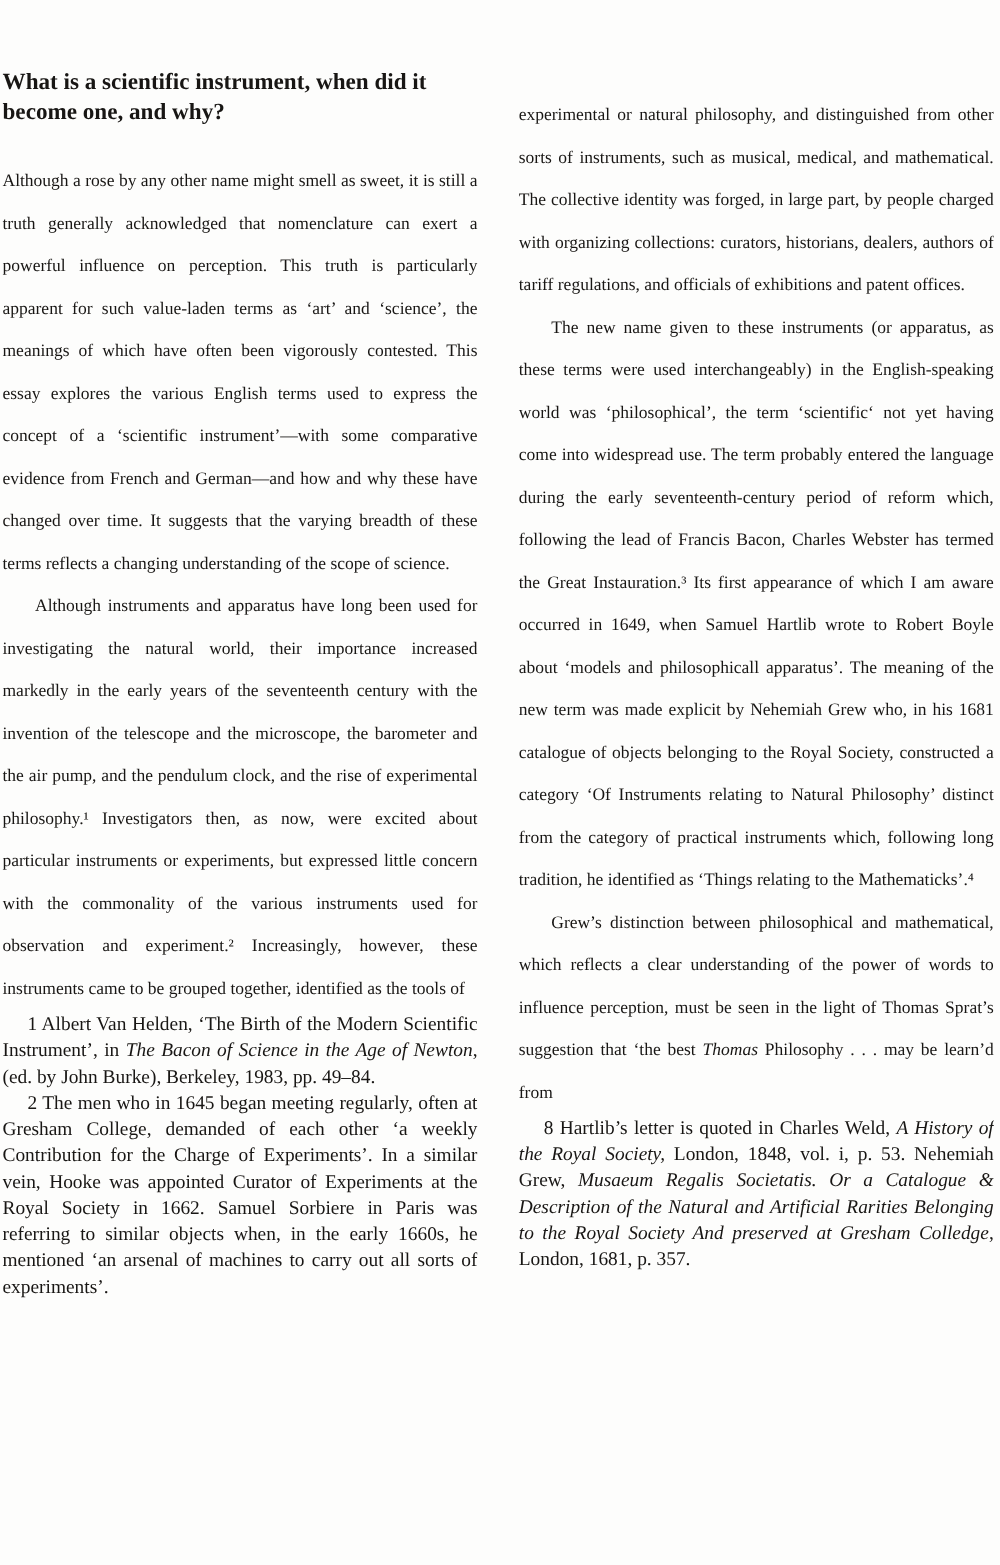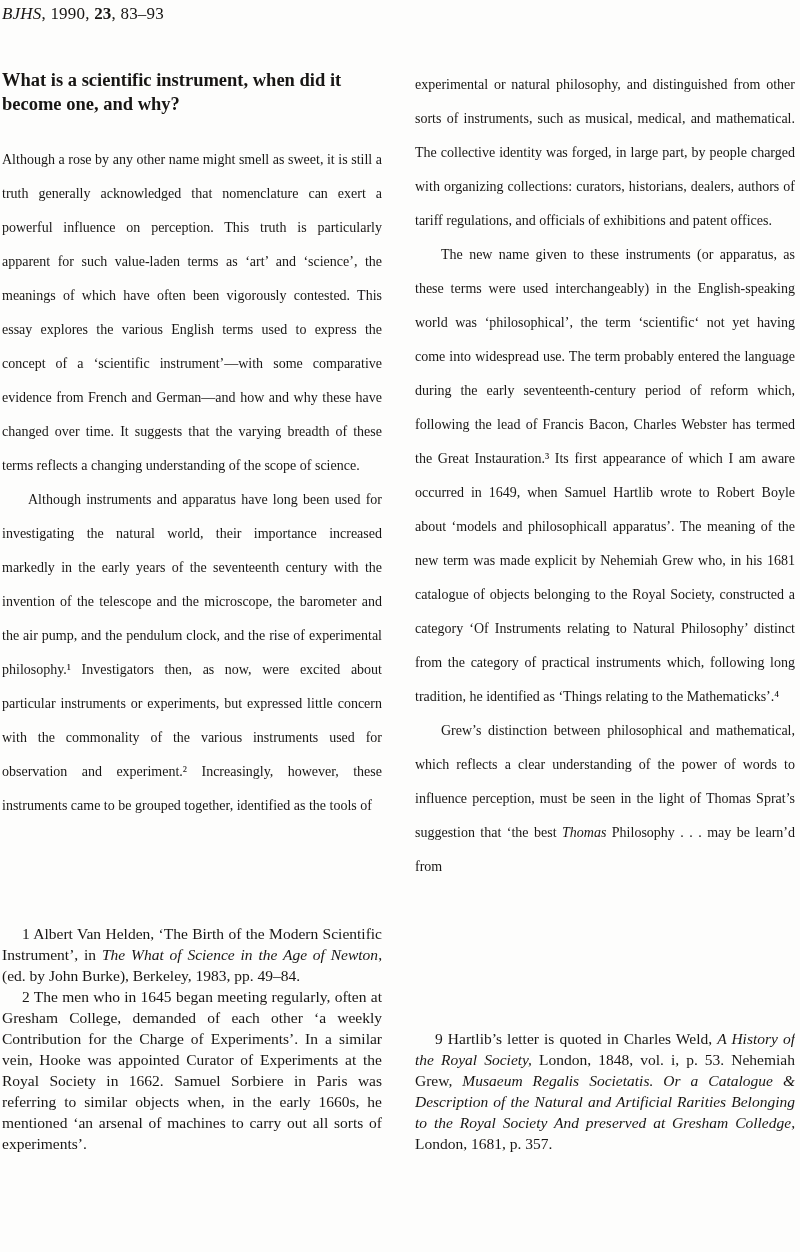--- a/index.html
+++ b/index.html
@@ -21,23 +21,23 @@
   }
   .masthead .it { font-style: italic; }
   .masthead .bold { font-weight: 700; }
   .title {
     font-size: 35px; font-weight: 400;
     line-height: 36px; letter-spacing: 0.4px;
     margin: 55px 0 0 0;
   }
   .columns {
     display: flex; gap: 33px;
-    margin-top: 44px;
     height: 1086px;
     overflow: hidden;
+    align-items: center;
   }
   .col {
     flex: 0 0 380px; width: 380px;
     display: flex; flex-direction: column;
     overflow: hidden;
   }
   .essay-heading {
     font-size: 18.5px; font-weight: 700;
     line-height: 24px;
     margin: 0 0 27px 0;
@@ -57,42 +57,39 @@
     text-indent: 20px;
     hyphens: auto; -webkit-hyphens: auto;
   }
   .fn i, .body i { font-style: italic; }
 </style>
 </head>
 <body>
 
 <div class="page">
 
-  <div class="masthead">
-    <span class="it">BJHS</span><span>, 1990, </span><span class="bold">23</span><span>, 83–93</span>
-  </div>
 
 
   <div class="columns">
 
     <div class="col">
       <h2 class="essay-heading">What is a scientific instrument, when did it become one, and why?</h2>
       <p class="body">Although a rose by any other name might smell as sweet, it is still a truth generally acknowledged that nomenclature can exert a powerful influence on perception. This truth is particularly apparent for such value-laden terms as ‘art’ and ‘science’, the meanings of which have often been vigorously contested. This essay explores the various English terms used to express the concept of a ‘scientific instrument’—with some comparative evidence from French and German—and how and why these have changed over time. It suggests that the varying breadth of these terms reflects a changing understanding of the scope of science.</p>
       <p class="body indent">Although instruments and apparatus have long been used for investigating the natural world, their importance increased markedly in the early years of the seventeenth century with the invention of the telescope and the microscope, the barometer and the air pump, and the pendulum clock, and the rise of experimental philosophy.¹ Investigators then, as now, were excited about particular instruments or experiments, but expressed little concern with the commonality of the various instruments used for observation and experiment.² Increasingly, however, these instruments came to be grouped together, identified as the tools of</p>
 
       <div class="footnotes">
-        <p class="fn"><span>1 Albert Van Helden, ‘The Birth of the Modern Scientific Instrument’, in </span><i>The What of Science in the Age of Newton</i><span>, (ed. by John Burke), Berkeley, 1983, pp. 49–84.</span></p>
+        <p class="fn"><span>1 Albert Van Helden, ‘The Birth of the Modern Scientific Instrument’, in </span><i>The Bacon of Science in the Age of Newton</i><span>, (ed. by John Burke), Berkeley, 1983, pp. 49–84.</span></p>
         <p class="fn">2 The men who in 1645 began meeting regularly, often at Gresham College, demanded of each other ‘a weekly Contribution for the Charge of Experiments’. In a similar vein, Hooke was appointed Curator of Experiments at the Royal Society in 1662. Samuel Sorbiere in Paris was referring to similar objects when, in the early 1660s, he mentioned ‘an arsenal of machines to carry out all sorts of experiments’.</p>
       </div>
     </div>
 
     <div class="col">
       <p class="body">experimental or natural philosophy, and distinguished from other sorts of instruments, such as musical, medical, and mathematical. The collective identity was forged, in large part, by people charged with organizing collections: curators, historians, dealers, authors of tariff regulations, and officials of exhibitions and patent offices.</p>
       <p class="body indent">The new name given to these instruments (or apparatus, as these terms were used interchangeably) in the English-speaking world was ‘philosophical’, the term ‘scientific‘ not yet having come into widespread use. The term probably entered the language during the early seventeenth-century period of reform which, following the lead of Francis Bacon, Charles Webster has termed the Great Instauration.³ Its first appearance of which I am aware occurred in 1649, when Samuel Hartlib wrote to Robert Boyle about ‘models and philosophicall apparatus’. The meaning of the new term was made explicit by Nehemiah Grew who, in his 1681 catalogue of objects belonging to the Royal Society, constructed a category ‘Of Instruments relating to Natural Philosophy’ distinct from the category of practical instruments which, following long tradition, he identified as ‘Things relating to the Mathematicks’.⁴</p>
       <p class="body indent"><span>Grew’s distinction between philosophical and mathematical, which reflects a clear understanding of the power of words to influence perception, must be seen in the light of Thomas Sprat’s suggestion that ‘the best </span><i>Thomas</i><span> Philosophy . . . may be learn’d from</span></p>
 
       <div class="footnotes">
-        <p class="fn"><span>9 Hartlib’s letter is quoted in Charles Weld, </span><i>A History of the Royal Society,</i><span> London, 1848, vol. i, p. 53. Nehemiah Grew, </span><i>Musaeum Regalis Societatis. Or a Catalogue &amp; Description of the Natural and Artificial Rarities Belonging to the Royal Society And preserved at Gresham Colledge</i><span>, London, 1681, p. 357.</span></p>
+        <p class="fn"><span>8 Hartlib’s letter is quoted in Charles Weld, </span><i>A History of the Royal Society,</i><span> London, 1848, vol. i, p. 53. Nehemiah Grew, </span><i>Musaeum Regalis Societatis. Or a Catalogue &amp; Description of the Natural and Artificial Rarities Belonging to the Royal Society And preserved at Gresham Colledge</i><span>, London, 1681, p. 357.</span></p>
       </div>
     </div>
 
   </div>
 </div>
 
 </body></html>

